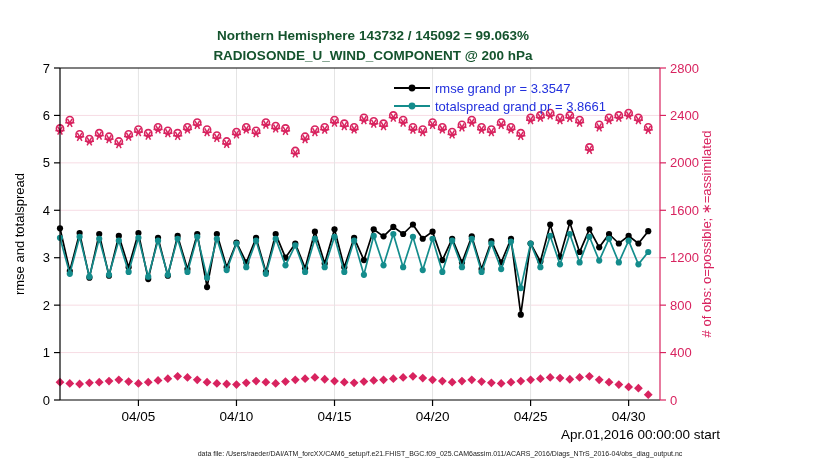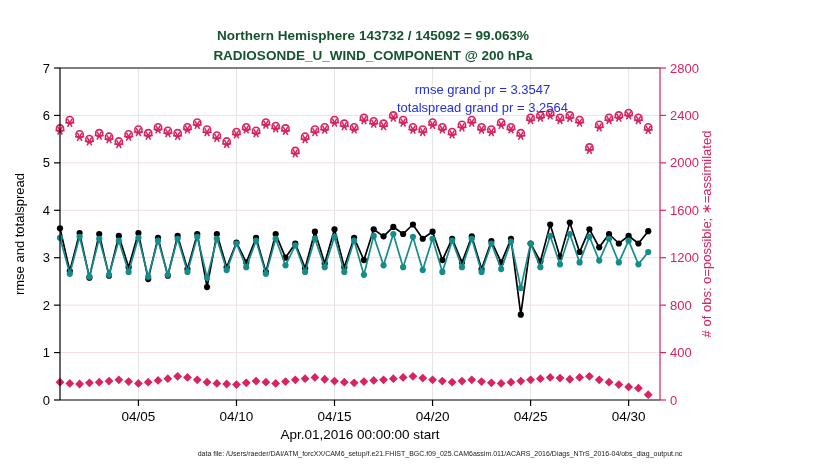--- a/index.html
+++ b/index.html
@@ -4,26 +4,26 @@
 <style>
   html,body{margin:0;padding:0;background:#ffffff;}
   .figure{position:relative;width:830px;height:470px;background:#fff;
           font-family:"Liberation Sans","DejaVu Sans",sans-serif;overflow:hidden;}
   .title{position:absolute;left:0;top:26px;width:720px;text-align:center;
          font-weight:bold;font-size:13.5px;color:#14532d;line-height:20px;margin-left:13px;}
   .ylabel-left{position:absolute;left:-129px;top:225px;width:300px;height:18px;
          text-align:center;font-size:13px;color:#000;transform:rotate(-90deg);}
   .ylabel-right{position:absolute;left:558px;top:225px;width:300px;height:18px;
          text-align:center;font-size:13px;color:#D8235F;transform:rotate(-90deg);}
-  .xlabel{position:absolute;left:0;top:427px;width:720px;text-align:center;
+  .xlabel{position:absolute;left:0;top:427px;width:720px;text-align:right;
          font-size:13.5px;color:#000;}
   .footer{position:absolute;left:55px;top:450px;width:770px;text-align:center;
          font-size:7px;color:#1a1a1a;}
   .legend{position:absolute;left:393px;top:79px;}
-  .legend-row{display:flex;align-items:center;height:18px;flex-direction:column;}
+  .legend-row{display:flex;align-items:center;height:18px;}
   .legend-label{font-size:13px;color:#2230DD;margin-left:4px;white-space:nowrap;}
   svg.plot{position:absolute;left:0;top:0;}
 </style>
 </head>
 <body>
 
 <div class="figure">
 
   <svg class="plot" id="plot-svg" width="830" height="470">
       <g>
@@ -550,19 +550,19 @@
         <line x1="1" y1="6" x2="37" y2="6" stroke-width="2" stroke="#000000"></line>
         <circle cx="19" cy="6" r="3.4" fill="#000000"></circle>
       </svg>
       <span class="legend-label">rmse grand pr = 3.3547</span>
     </div>
     <div class="legend-row">
       <svg width="38" height="12">
         <line x1="1" y1="6" x2="37" y2="6" stroke-width="2" stroke="#148C8C"></line>
         <circle cx="19" cy="6" r="3.4" fill="#148C8C"></circle>
       </svg>
-      <span class="legend-label">totalspread grand pr = 3.2564</span>
+      <span class="legend-label">totalspread grand pr = 3.8661</span>
     </div>
   </div>
 
   <div class="footer">data file: /Users/raeder/DAI/ATM_forcXX/CAM6_setup/f.e21.FHIST_BGC.f09_025.CAM6assim.011/ACARS_2016/Diags_NTrS_2016-04/obs_diag_output.nc</div>
 
 </div>
 
 </body></html>

